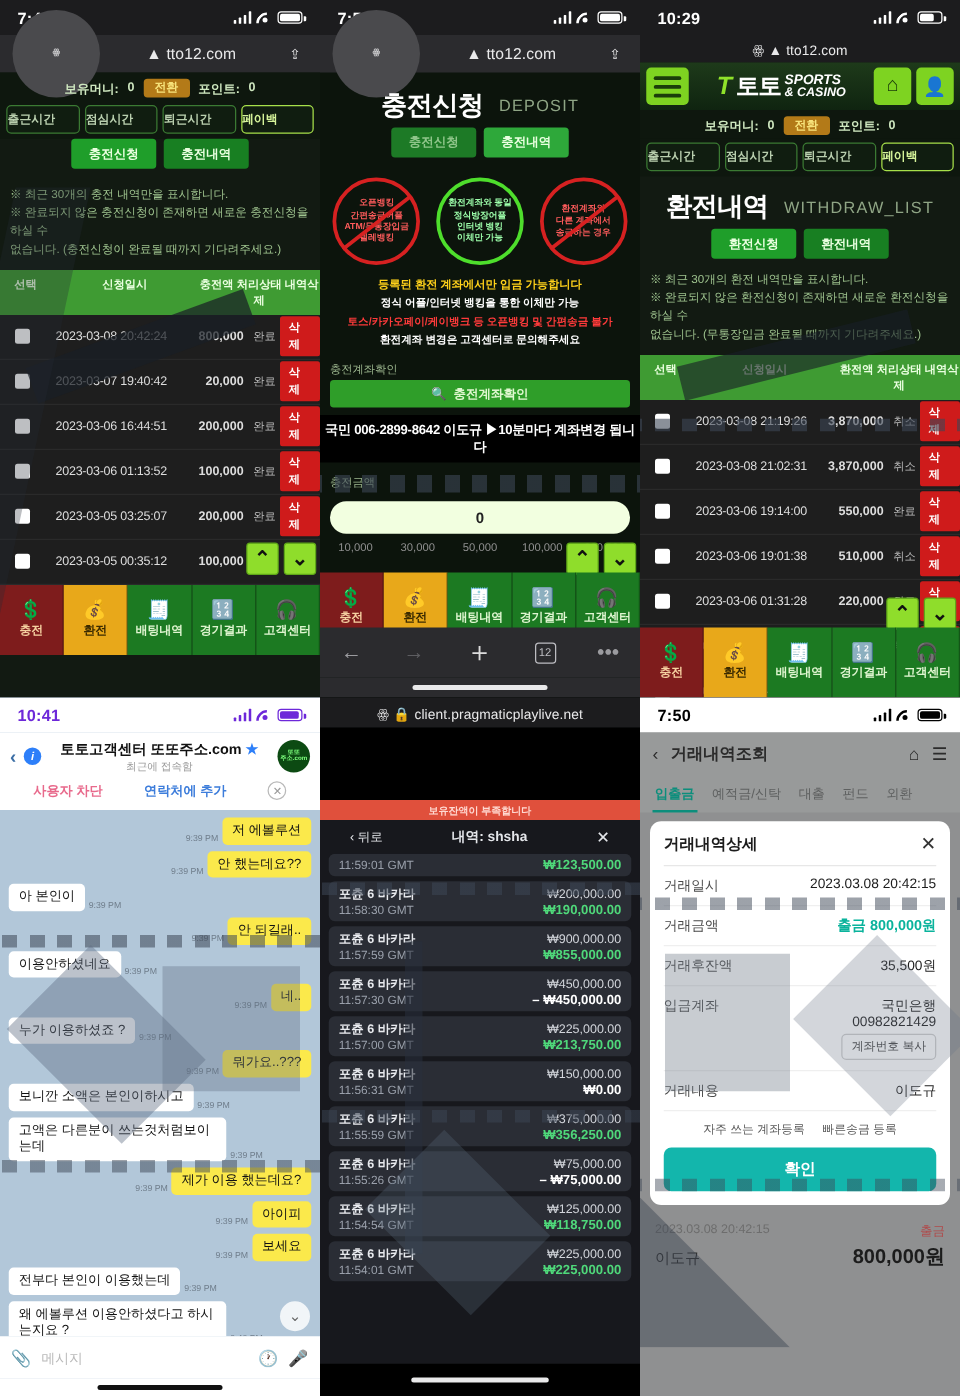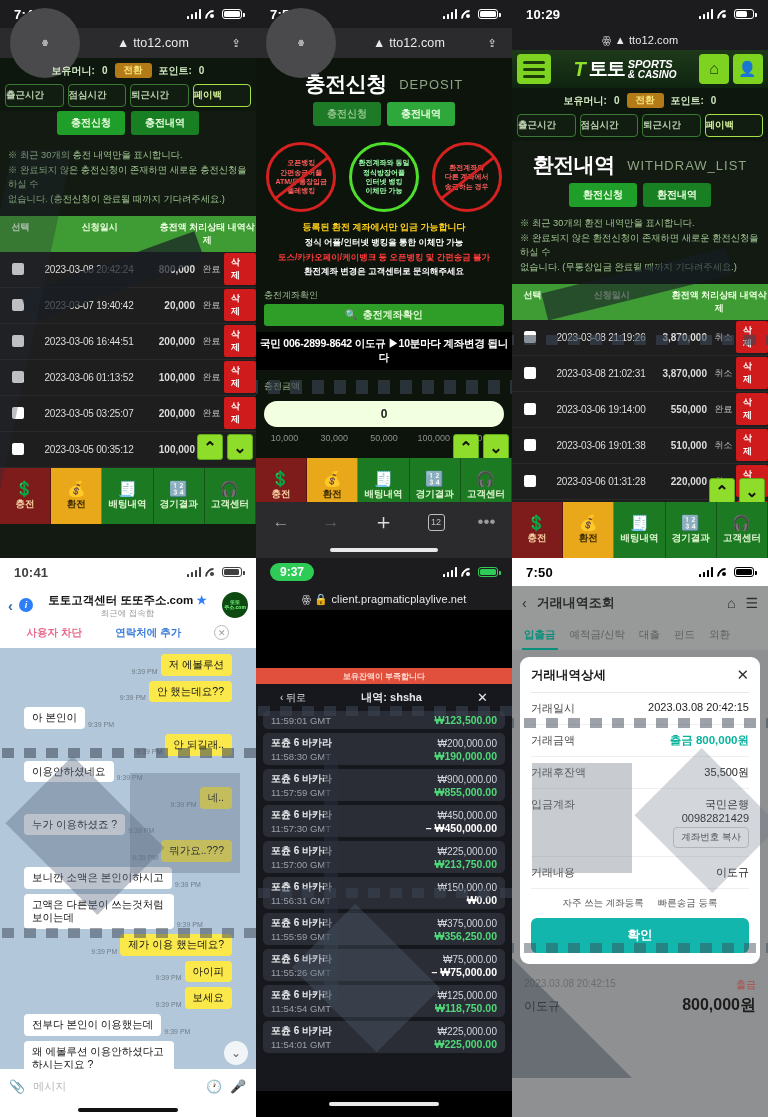--- a/index.html
+++ b/index.html
@@ -86,34 +86,34 @@
   .wl-r { color:#ff3b3b; font-size:8.5px; }
   .acct-label { font-size:9px; color:#9db78f; padding:4px 8px 2px; }
   .acct-search { margin:0 8px; height:22px; background:#2f9e29; border-radius:3px; display:flex; align-items:center; justify-content:center; gap:5px; color:#dff7cf; font-size:10px; font-weight:bold; }
   .acct-bar { margin:6px 0; background:#000; color:#fff; font-size:10.5px; font-weight:bold; text-align:center; padding:5px 2px; letter-spacing:-.2px; }
   .amt-input { margin:6px 8px 2px; height:26px; background:#f2ffe0; border-radius:14px; display:flex; align-items:center; justify-content:center; font-size:12px; font-weight:bold; color:#222; }
   .quickrow { display:flex; gap:1px; padding:0 4px; }
   .quick { flex:1; text-align:center; font-size:9px; color:#8f8f8f; padding:4px 0; }
 
   
   .kakao { height:100%; background:#b2c7d9; display:flex; flex-direction:column; }
-  .kakao .statusbar { background:#fff; color:#404040; }
+  .kakao .statusbar { background:#fff; color:#6d28d9; }
   .k-head { background:#fff; padding:4px 8px 2px; }
   .k-head-row { display:flex; align-items:center; gap:6px; }
   .k-back { color:#3b6ea5; font-size:15px; font-weight:bold; }
   .k-info { width:14px;height:14px;border-radius:50%;background:#2d7ff9;color:#fff;font-size:9px;display:flex;align-items:center;justify-content:center;font-weight:bold;font-style:italic; }
   .k-title-wrap { flex:1; text-align:center; }
   .k-title { font-size:11.5px; font-weight:bold; color:#111; }
   .k-sub { font-size:8.5px; color:#9a9a9a; }
   .k-av { width:26px;height:26px;border-radius:50%;background:#0c4a12;color:#7dff7d;font-size:5px;display:flex;align-items:center;justify-content:center;text-align:center;font-weight:bold;line-height:1.1;padding:2px;overflow:hidden; }
   .k-actions { display:flex; align-items:center; justify-content:space-around; padding:5px 2px 6px; }
   .k-act-red { color:#e86a8c; font-size:10.5px; font-weight:bold; }
   .k-act-blue { color:#3d7ddb; font-size:10.5px; font-weight:bold; }
   .k-x { width:15px;height:15px;border-radius:50%;border:1.3px solid #b9b9b9;color:#9a9a9a;font-size:9px;display:flex;align-items:center;justify-content:center; }
-  .k-body { flex:1; padding:6px 24px; overflow:hidden; }
+  .k-body { flex:1; padding:6px 7px; overflow:hidden; }
   .k-line { display:flex; margin-bottom:5px; align-items:flex-end; }
   .k-line.me { justify-content:flex-end; }
   .bub { max-width:72%; padding:4px 8px; border-radius:4px; font-size:10.5px; line-height:1.3; color:#111; }
   .bub.them { background:#fff; }
   .bub.me { background:#fbe94b; }
   .k-time { font-size:7px; color:#6f7d8b; margin:0 3px 1px; white-space:nowrap; }
   .k-chevron { position:absolute; right:8px; bottom:52px; width:24px;height:24px;border-radius:50%;background:rgba(255,255,255,.82);display:flex;align-items:center;justify-content:center;color:#666;font-size:12px; }
   .k-input { height:34px; background:#fff; display:flex; align-items:center; gap:8px; padding:0 9px; }
   .k-ph { flex:1; color:#b9b9b9; font-size:11px; }
   .k-ic { color:#8d8d8d; font-size:13px; }
@@ -749,35 +749,20 @@
 
     <div class="wm">
       <div class="wm-band" style="left:-20px;top:190px;width:300px;height:10px;background:repeating-linear-gradient(90deg,rgba(60,70,85,.55) 0 12px,transparent 12px 22px)"></div>
       <div class="wm-band" style="left:20px;top:230px;width:130px;height:95px;background:rgba(95,110,130,.42);transform:rotate(45deg)"></div>
       <div class="wm-band" style="left:130px;top:215px;width:110px;height:100px;background:rgba(95,110,130,.35)"></div>
       <div class="wm-band" style="left:-20px;top:370px;width:300px;height:10px;background:repeating-linear-gradient(90deg,rgba(60,70,85,.5) 0 12px,transparent 12px 22px)"></div>
     </div>
   </div>
 
   <div class="panel prag">
-    <div class="statusbar">
-      <div class="pill">9:37</div>
-      <div class="sb-right">
-        <span class="bars">
-            <i></i>
-            <i></i>
-            <i></i>
-            <i></i>
-          </span>
-        <span class="wifi"></span>
-        <span class="batt batt-green">
-            <span style="width:16px"></span>
-          </span>
-      </div>
-    </div>
     <div class="urlbar" style="justify-content:center">
       <div class="url-txt" style="font-size:11px">ꙮ 🔒 <span>client.pragmaticplaylive.net</span></div>
     </div>
 
     <div class="prag-black"></div>
     <div class="prag-red">보유잔액이 부족합니다</div>
 
     <div class="prag-head">
       <span class="prag-back">‹ <span>뒤로</span></span>
       <span class="prag-title">내역: shsha</span>

